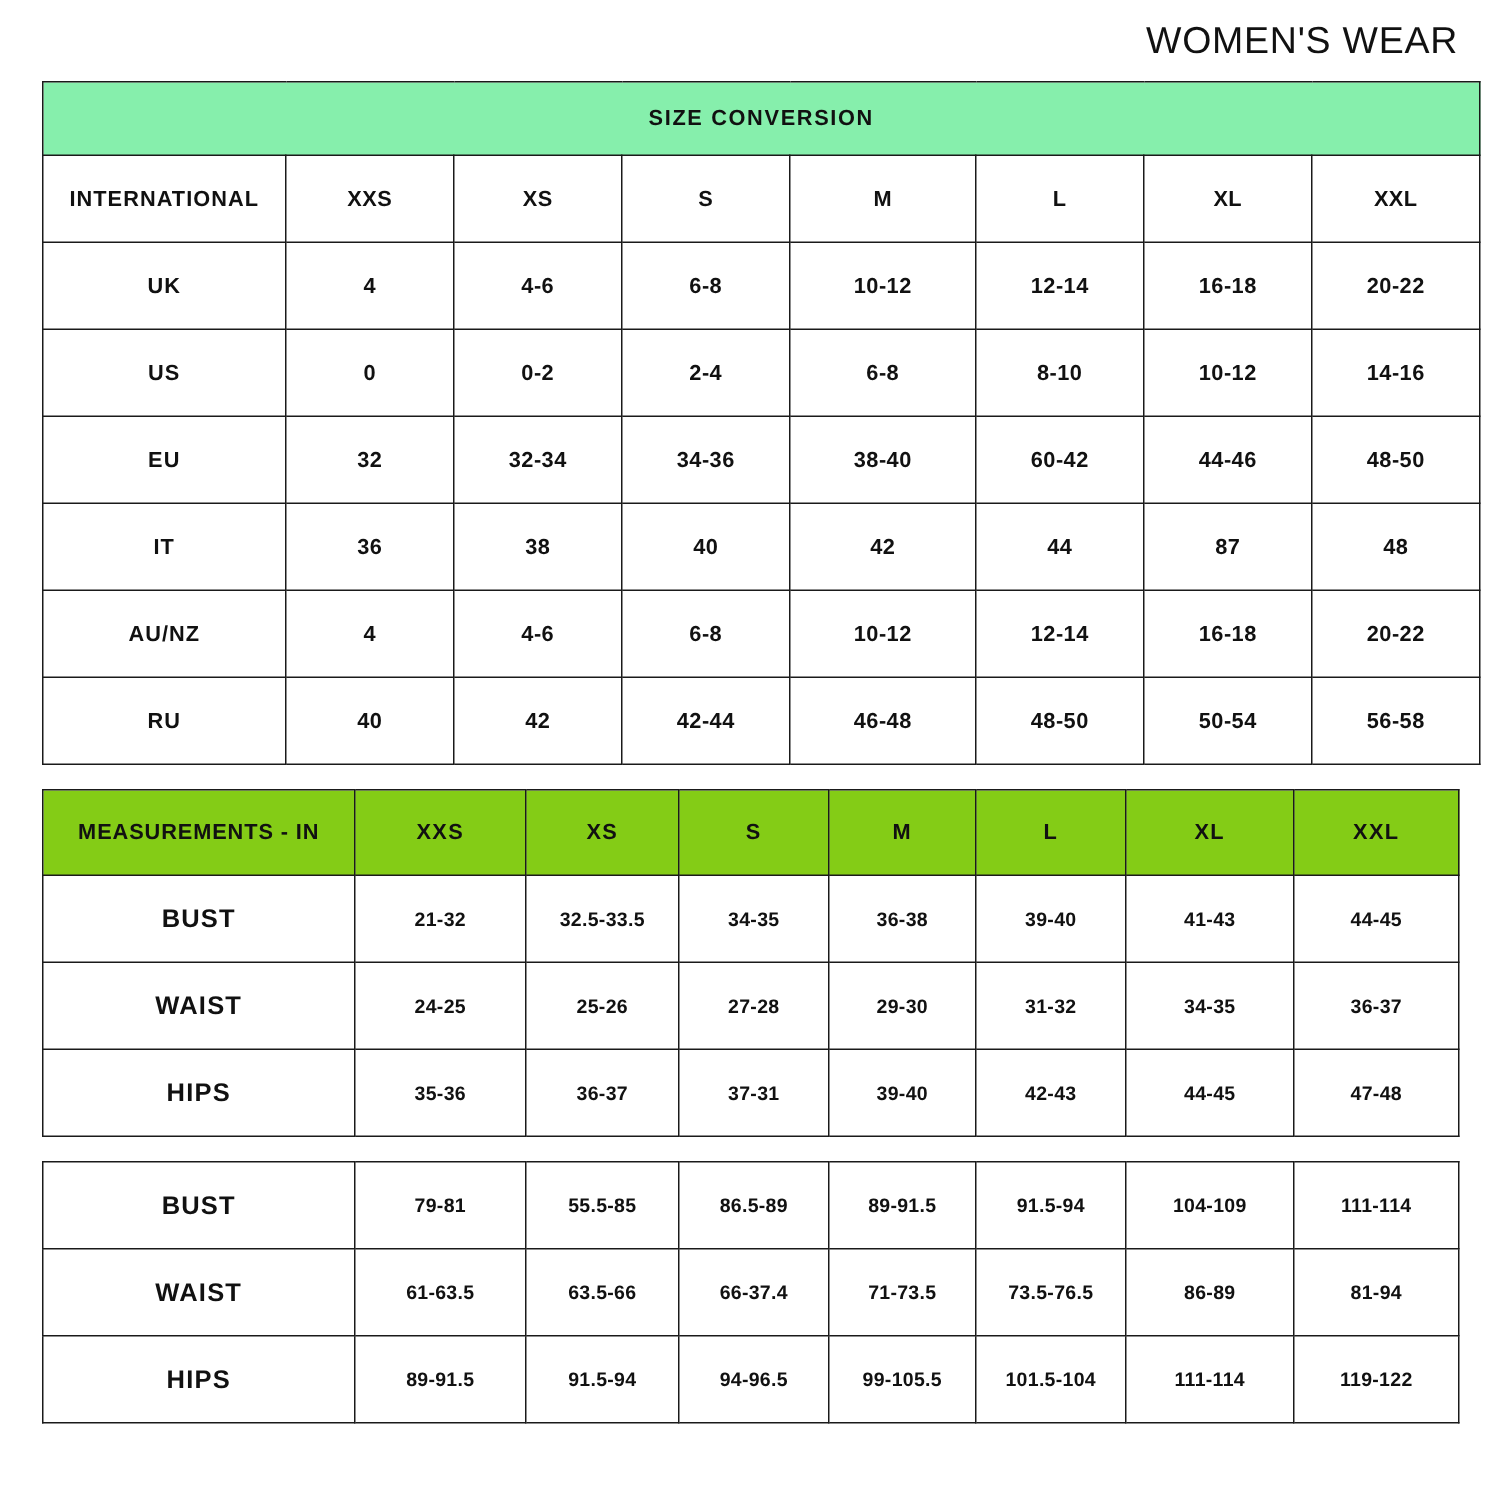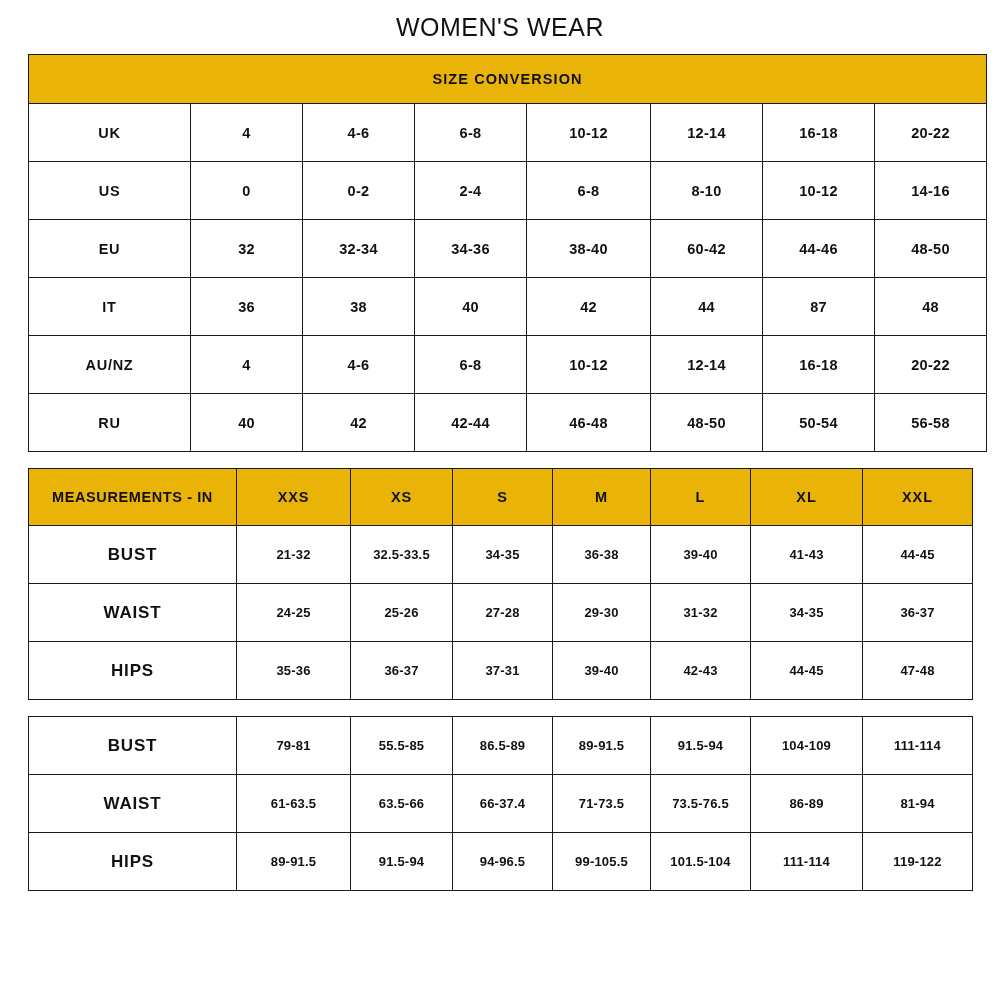--- a/index.html
+++ b/index.html
@@ -15,21 +15,21 @@
     -webkit-font-smoothing: antialiased;
   }
   .page {
     width: 1000px;
     height: 1000px;
     box-sizing: border-box;
     padding: 0 28px;
     position: relative;
   }
   .title {
-    text-align: center;
+    text-align: right;
     font-size: 25px;
     letter-spacing: 0.5px;
     font-weight: 400;
     color: #111111;
     padding: 13px 0 12px 0;
     margin: 0;
   }
   table {
     border-collapse: collapse;
     width: 944px;
@@ -41,41 +41,41 @@
     vertical-align: middle;
     font-weight: 700;
     color: #111111;
     padding: 0;
   }
   
   .t-conv {
     margin-bottom: 16px;
   }
   .t-conv .banner {
-    background: #eab308;
+    background: #86efac;
     height: 48px;
     font-size: 14.5px;
     letter-spacing: 1.1px;
     font-weight: 700;
   }
   .t-conv td {
     height: 57px;
     font-size: 14.5px;
     letter-spacing: 0.3px;
   }
   .t-conv td.rowlabel {
     font-size: 14.5px;
     letter-spacing: 0.7px;
   }
   
   .t-meas {
     margin-bottom: 16px;
   }
   .t-meas th {
-    background: #eab308;
+    background: #84cc16;
     height: 56px;
     font-size: 14.5px;
     letter-spacing: 0.9px;
     font-weight: 700;
   }
   .t-meas th.first {
     letter-spacing: 0.6px;
   }
   .t-meas td {
     height: 57px;
@@ -102,20 +102,30 @@
       <col style="width:112px">
       <col style="width:112px">
       <col style="width:124px">
       <col style="width:112px">
       <col style="width:112px">
       <col style="width:112px">
     </colgroup>
     <tbody>
       <tr>
         <td class="banner" colspan="8">SIZE CONVERSION</td>
+      </tr>
+      <tr>
+        <td class="rowlabel">INTERNATIONAL</td>
+        <td>XXS</td>
+        <td>XS</td>
+        <td>S</td>
+        <td>M</td>
+        <td>L</td>
+        <td>XL</td>
+        <td>XXL</td>
       </tr>
 
       <tr>
         <td class="rowlabel">UK</td>
         <td>4</td>
         <td>4-6</td>
         <td>6-8</td>
         <td>10-12</td>
         <td>12-14</td>
         <td>16-18</td>

